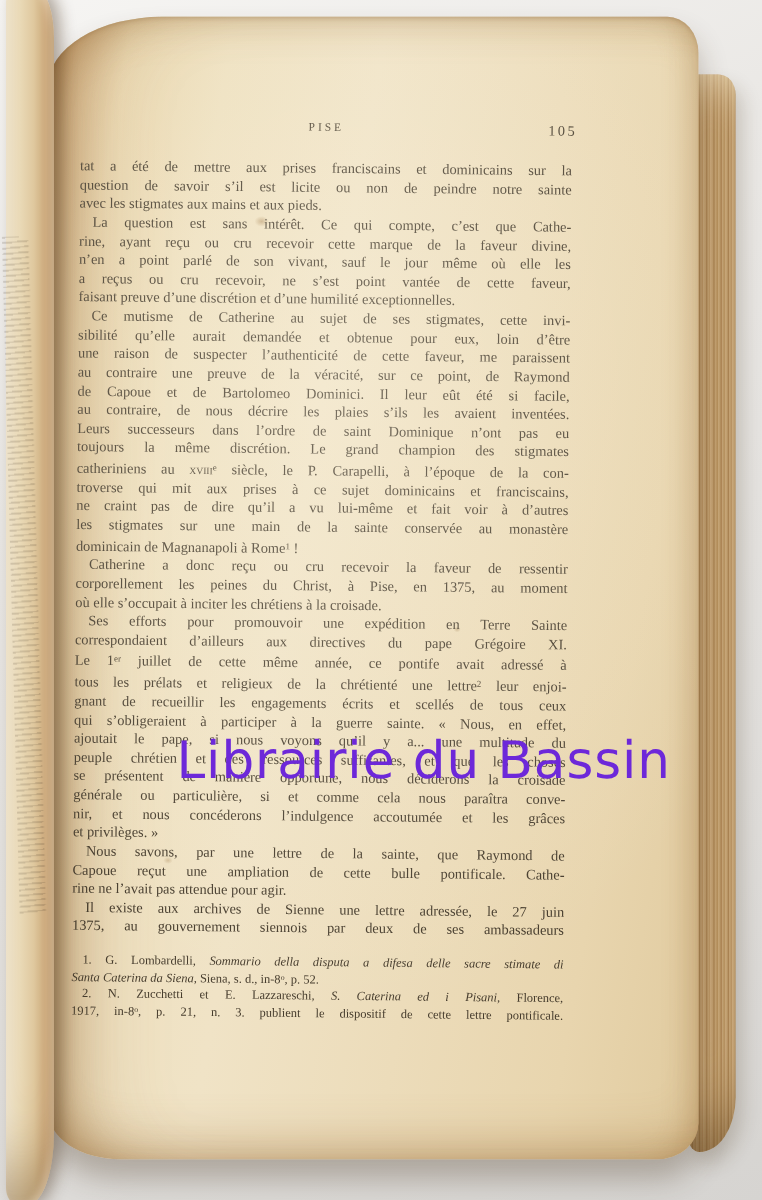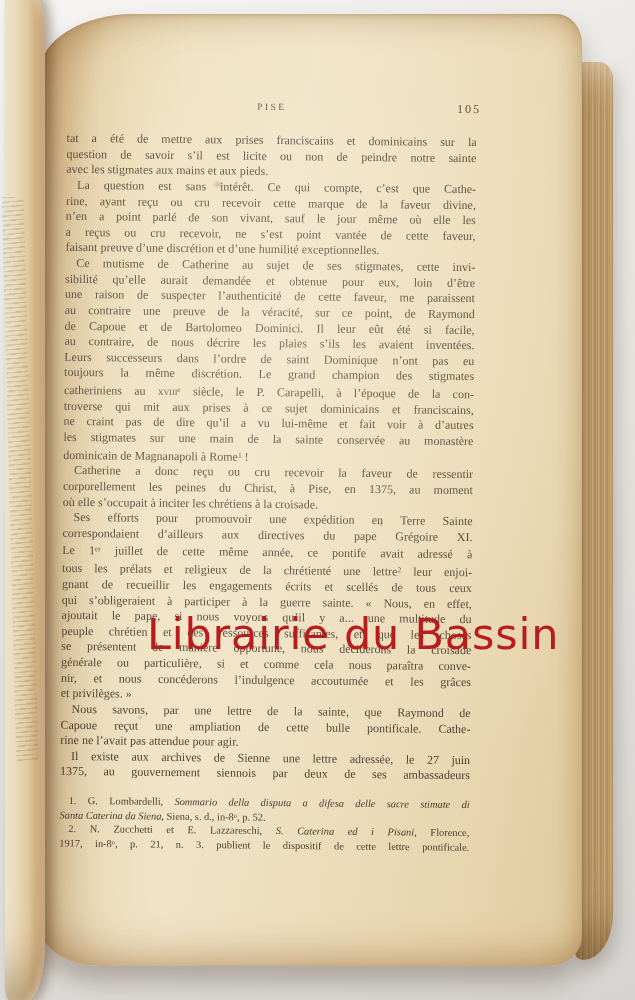--- a/index.html
+++ b/index.html
@@ -182,15 +182,15 @@
             <div class="line"><span>1917, in-8</span><span class="sup">o</span><span>, p. 21, n. 3. publient le dispositif de cette lettre pontificale.</span></div>
           </div>
         </div>
     </div>
   </div>
 
   <div class="left-edge">
     <div class="text-marks"></div>
   </div>
 
-  <div class="watermark" style="color: #b91c1c;">Librairie du Bassin</div>
+  <div class="watermark" style="color: #6d28d9;">Librairie du Bassin</div>
 
 </div>
 
 </body></html>

